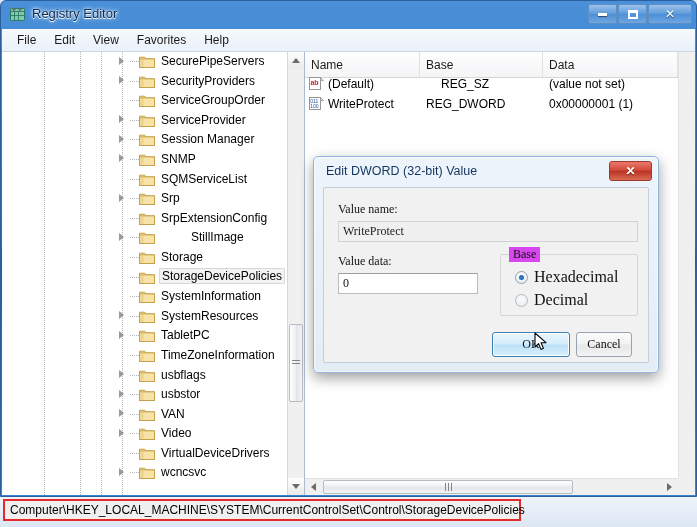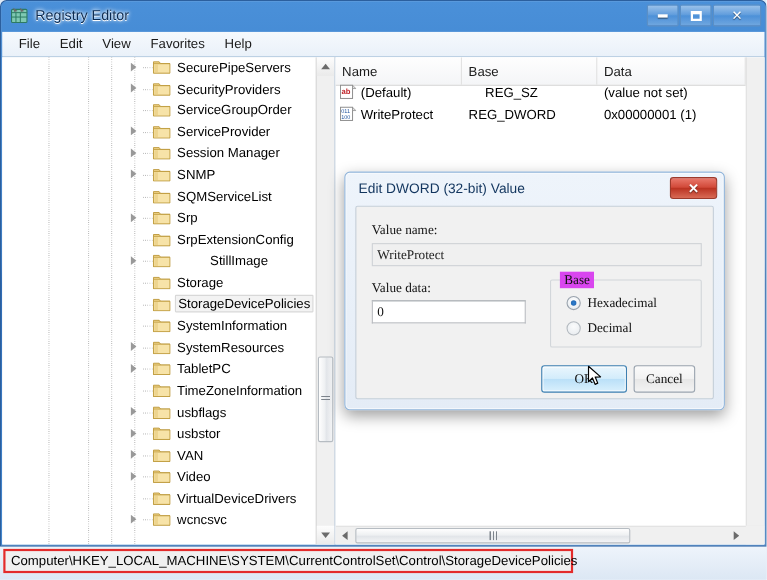--- a/index.html
+++ b/index.html
@@ -306,21 +306,21 @@
     border-radius: 2px;
     background: transparent;
   }
   .group-legend {
     position: absolute; top: -8px; left: 8px;
     background: #d946ef; padding: 0 4px;
     font-size: 12px; color: #111;
   }
   .radio-row {
     position: absolute; display: flex; align-items: center; gap: 6px;
-    font-size: 12px; color: #111; cursor: default;
+    font-size: 16px; color: #111; cursor: default;
   }
   .radio {
     width: 13px; height: 13px; border-radius: 50%;
     background: radial-gradient(circle at 50% 35%, #ffffff 0%, #eef1f4 60%, #dfe4e9 100%);
     border: 1px solid #9aa3ad;
     position: relative; flex: none;
   }
   .radio.checked::after {
     content: ""; position: absolute; left: 3px; top: 3px;
     width: 5px; height: 5px; border-radius: 50%;

